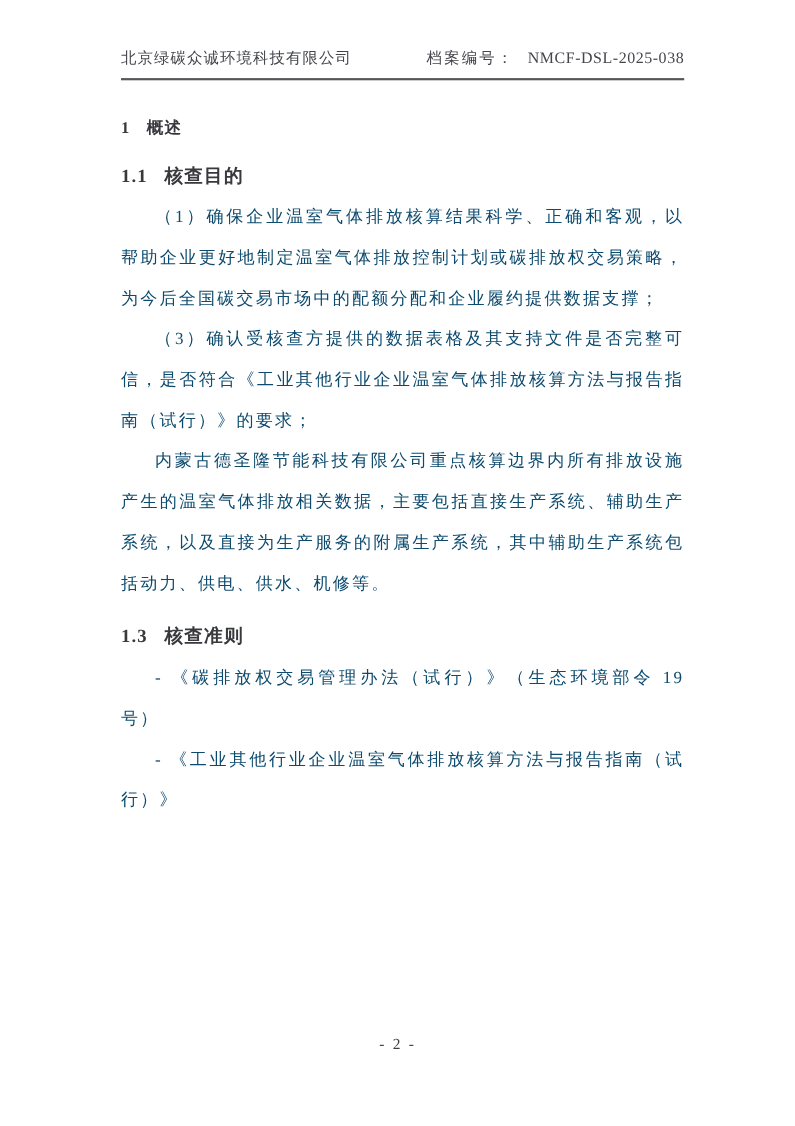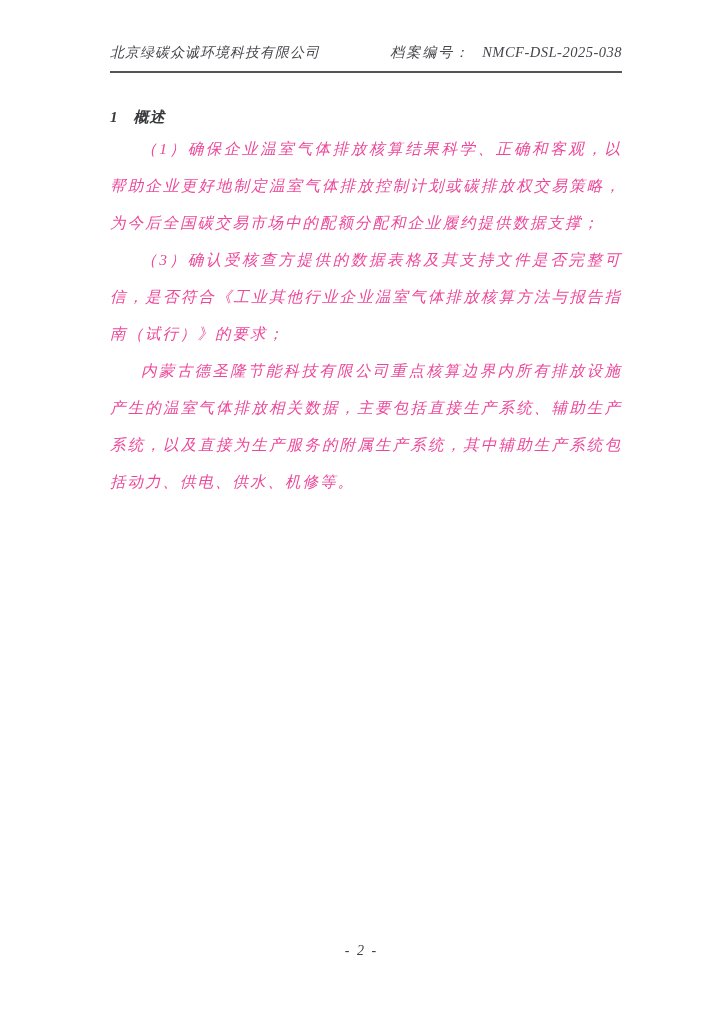--- a/index.html
+++ b/index.html
@@ -8,21 +8,20 @@
     background: #ffffff;
   }
   .sheet {
     position: relative;
     width: 723px;
     height: 1024px;
     background: #ffffff;
     overflow: hidden;
     font-family: "Liberation Serif", "DejaVu Serif", serif;
     color: #3d3e42;
-    font-style: italic;
   }
   
   .page-header {
     position: absolute;
     top: 44px;
     left: 110px;
     width: 512px;
     display: flex;
     justify-content: space-between;
     align-items: flex-end;
@@ -70,21 +69,21 @@
     letter-spacing: 1px;
   }
   h2.section .num { margin-right: 0.9em; }
   p.body-para {
     margin: 0;
     font-size: 15.5px;
     line-height: 37px;
     letter-spacing: 2px;
     text-align: justify;
     text-indent: 2em;
-    color: #ec4899;
+    color: #0c4a6e;
   }
   
   .page-footer {
     position: absolute;
     top: 943px;
     left: 0;
     width: 723px;
     text-align: center;
     font-size: 14px;
     letter-spacing: 2px;
@@ -104,28 +103,38 @@
     </span>
   </header>
 
   <main class="content">
 
     <h1 class="chapter">
       <span class="num">1</span><span>概述</span>
     </h1>
 
     <section>
+      <h2 class="section">
+        <span class="num">1.1</span><span>核查目的</span>
+      </h2>
       <p class="body-para">（1）确保企业温室气体排放核算结果科学、正确和客观，以帮助企业更好地制定温室气体排放控制计划或碳排放权交易策略，为今后全国碳交易市场中的配额分配和企业履约提供数据支撑；</p>
       <p class="body-para">（3）确认受核查方提供的数据表格及其支持文件是否完整可信，是否符合《工业其他行业企业温室气体排放核算方法与报告指南（试行）》的要求；</p>
     </section>
 
     <section>
       <p class="body-para">内蒙古德圣隆节能科技有限公司重点核算边界内所有排放设施产生的温室气体排放相关数据，主要包括直接生产系统、辅助生产系统，以及直接为生产服务的附属生产系统，其中辅助生产系统包括动力、供电、供水、机修等。</p>
     </section>
 
+    <section>
+      <h2 class="section">
+        <span class="num">1.3</span><span>核查准则</span>
+      </h2>
+      <p class="body-para">- 《碳排放权交易管理办法（试行）》（生态环境部令 19 号）</p>
+      <p class="body-para">- 《工业其他行业企业温室气体排放核算方法与报告指南（试行）》</p>
+    </section>
 
   </main>
 
   <footer class="page-footer">
     <span>- 2 -</span>
   </footer>
 
 </div>
 
 </body></html>

